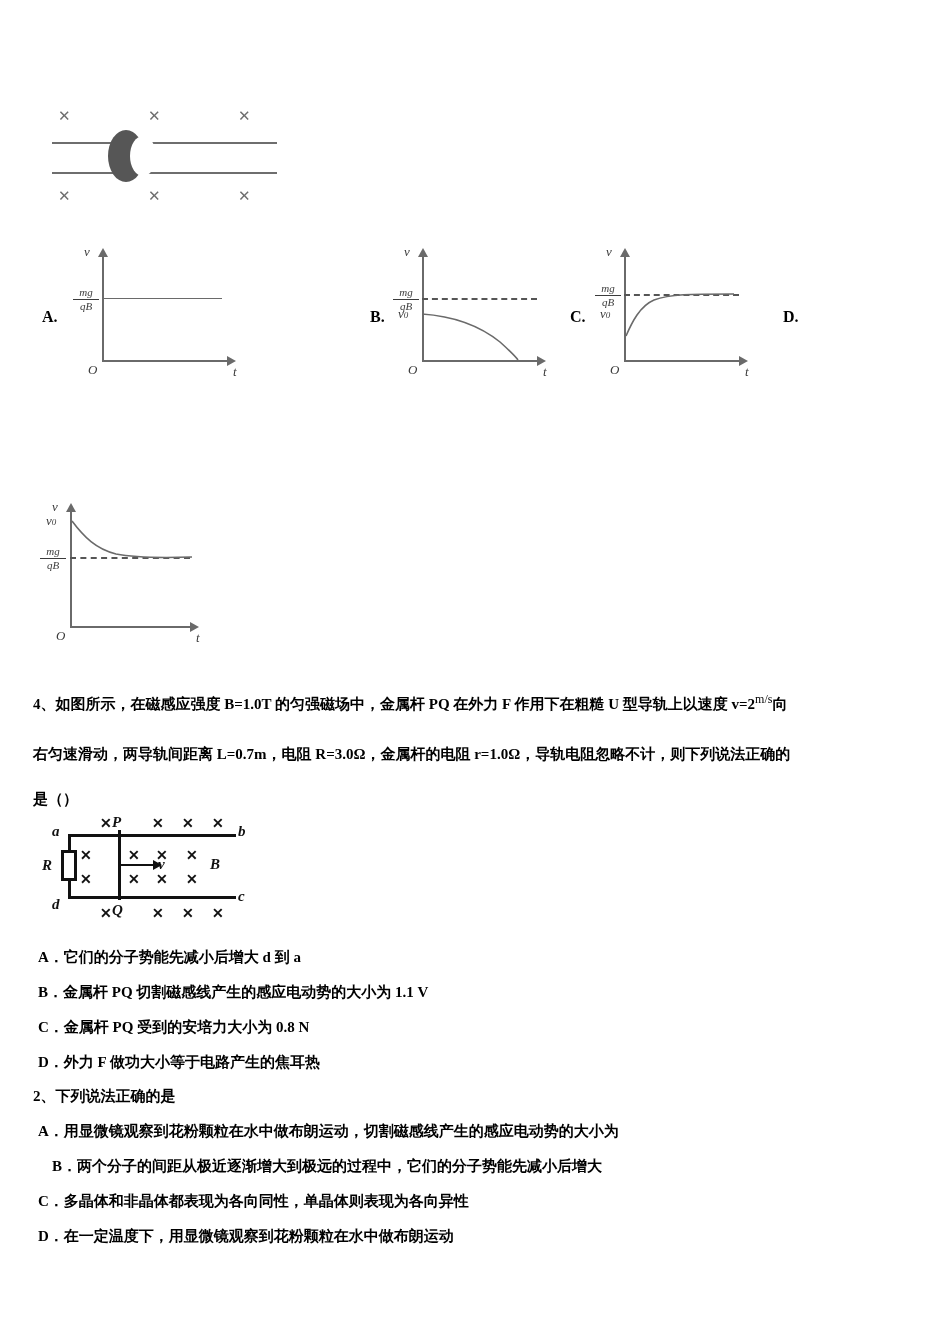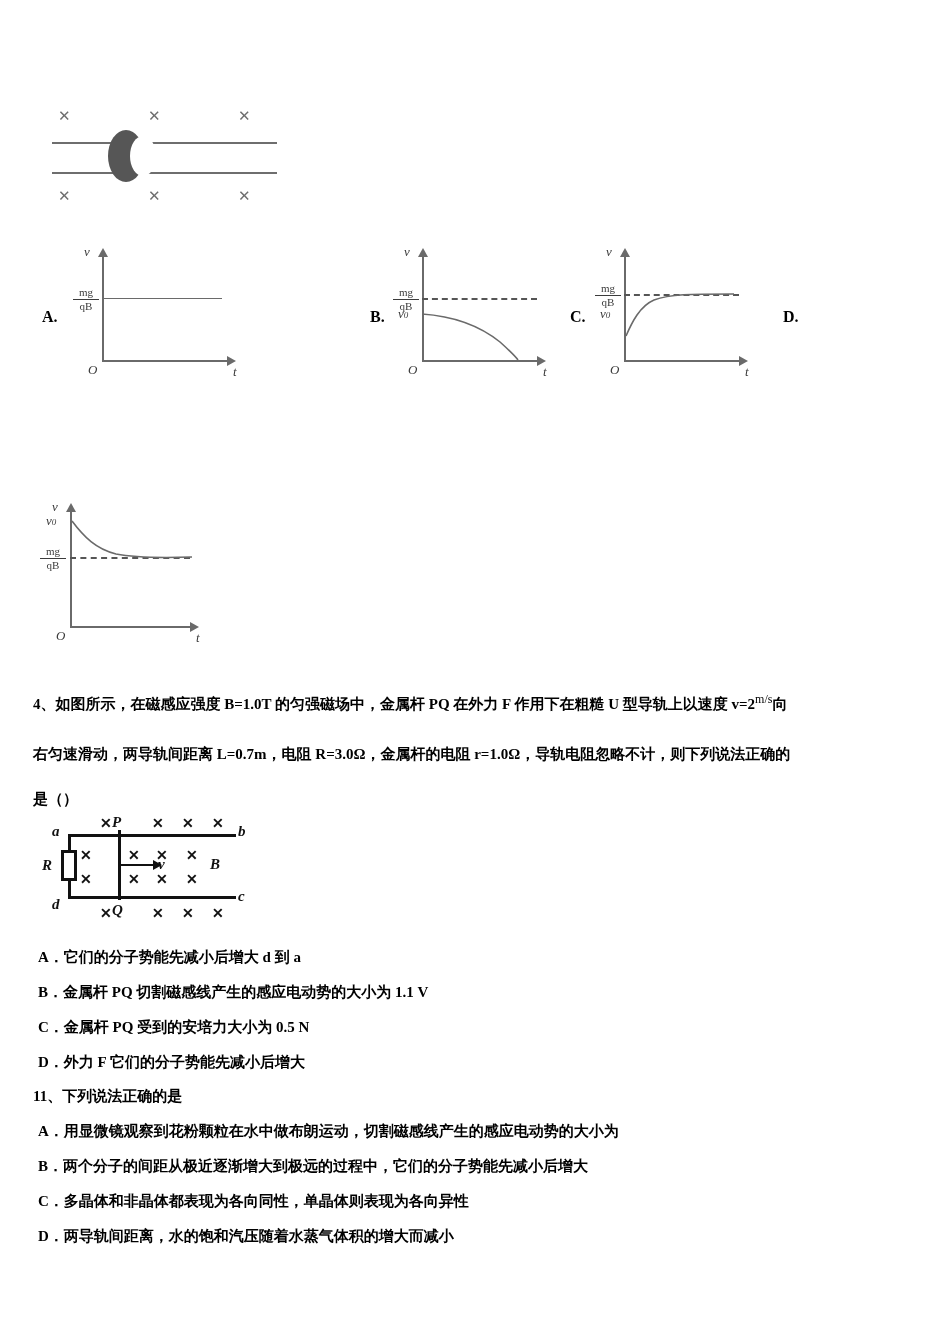--- a/index.html
+++ b/index.html
@@ -72,21 +72,21 @@
   }
   .lbl {
     position: absolute;
     font-family: "Liberation Serif", serif;
     font-style: italic; font-size: 13px; color: #3b3b3b;
   }
   .lbl-sub { font-size: 9px; font-style: italic; }
   .frac {
     position: absolute;
     font-family: "Liberation Serif", serif;
-    font-size: 11px; color: #3b3b3b;
+    font-style: italic; font-size: 11px; color: #3b3b3b;
     text-align: center; line-height: 1.15;
   }
   .frac .num { display: block; border-bottom: 1px solid #3b3b3b; padding: 0 1px; }
   .frac .den { display: block; padding: 0 1px; }
   .solid-h {
     position: absolute; height: 1px; background: #6a6a6a;
   }
   .dashed-h {
     position: absolute; height: 0;
     border-top: 2px dashed #555;
@@ -296,20 +296,20 @@
   <span class="clbl" style="left:0px;   top:84px;">d</span>
   <span class="clbl" style="left:-10px; top:45px;">R</span>
   <span class="clbl" style="left:60px;  top:2px;">P</span>
   <span class="clbl" style="left:60px;  top:90px;">Q</span>
   <span class="clbl" style="left:106px; top:44px;">v</span>
   <span class="clbl" style="left:158px; top:44px;">B</span>
 </div>
 
 <div class="opt-line" style="left:38px; top:948px;">A．它们的分子势能先减小后增大 d 到 a</div>
 <div class="opt-line" style="left:38px; top:983px;">B．金属杆 PQ 切割磁感线产生的感应电动势的大小为 1.1 V</div>
-<div class="opt-line" style="left:38px; top:1018px;">C．金属杆 PQ 受到的安培力大小为 0.5 N</div>
-<div class="opt-line" style="left:38px; top:1053px;">D．外力 F 它们的分子势能先减小后增大</div>
-
-<div class="qtext" style="left:33px; top:1087px;">11、下列说法正确的是</div>
+<div class="opt-line" style="left:38px; top:1018px;">C．金属杆 PQ 受到的安培力大小为 0.8 N</div>
+<div class="opt-line" style="left:38px; top:1053px;">D．外力 F 做功大小等于电路产生的焦耳热</div>
+
+<div class="qtext" style="left:33px; top:1087px;">2、下列说法正确的是</div>
 <div class="opt-line" style="left:38px; top:1122px;">A．用显微镜观察到花粉颗粒在水中做布朗运动，切割磁感线产生的感应电动势的大小为</div>
-<div class="opt-line" style="left:38px; top:1157px;">B．两个分子的间距从极近逐渐增大到极远的过程中，它们的分子势能先减小后增大</div>
+<div class="opt-line" style="left:52px; top:1157px;">B．两个分子的间距从极近逐渐增大到极远的过程中，它们的分子势能先减小后增大</div>
 <div class="opt-line" style="left:38px; top:1192px;">C．多晶体和非晶体都表现为各向同性，单晶体则表现为各向异性</div>
-<div class="opt-line" style="left:38px; top:1227px;">D．两导轨间距离，水的饱和汽压随着水蒸气体积的增大而减小</div>
+<div class="opt-line" style="left:38px; top:1227px;">D．在一定温度下，用显微镜观察到花粉颗粒在水中做布朗运动</div>
 
 </body></html>

